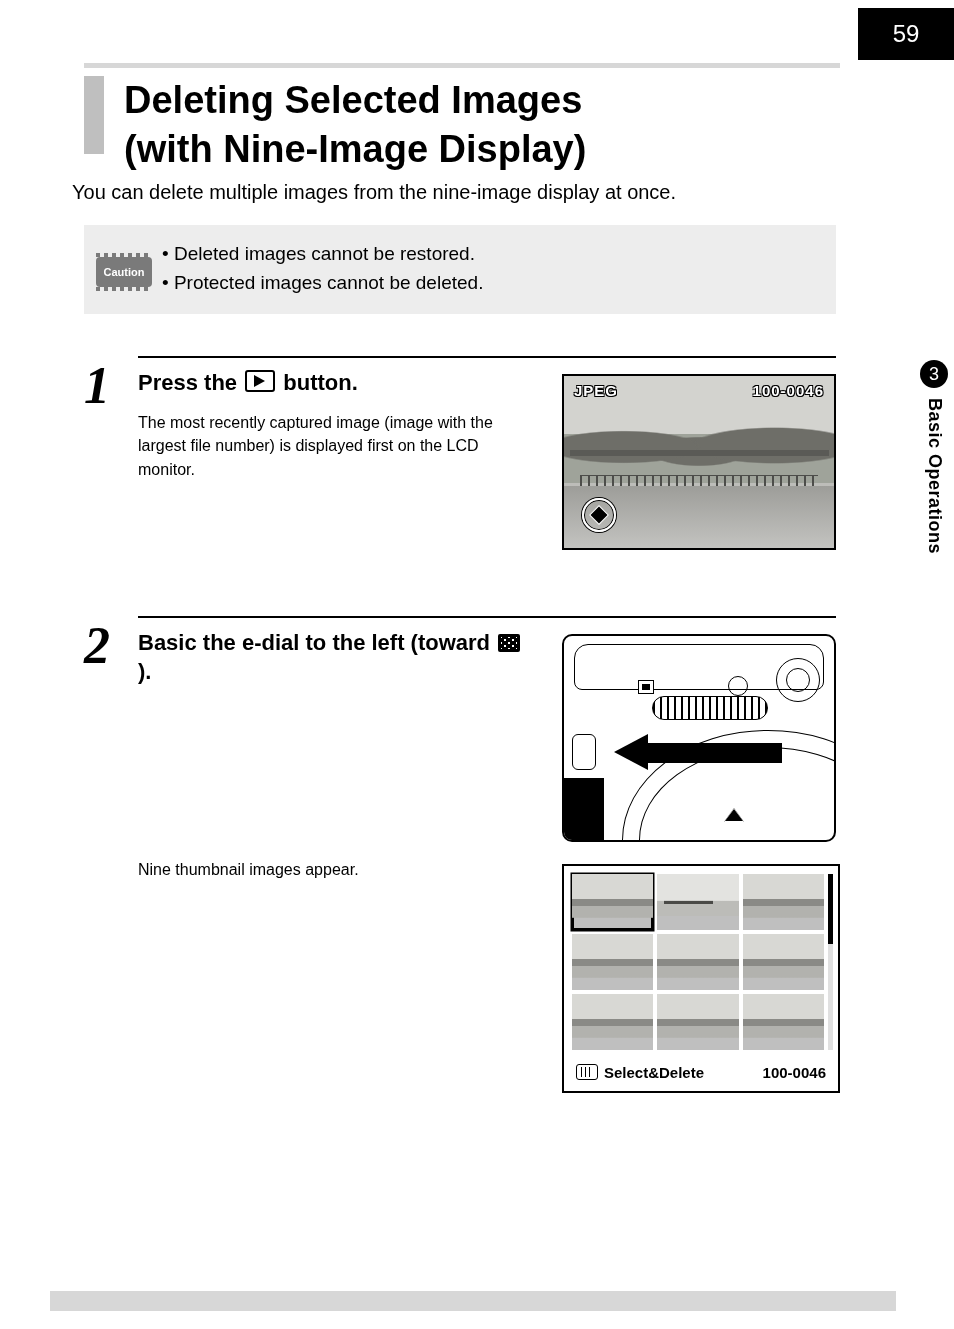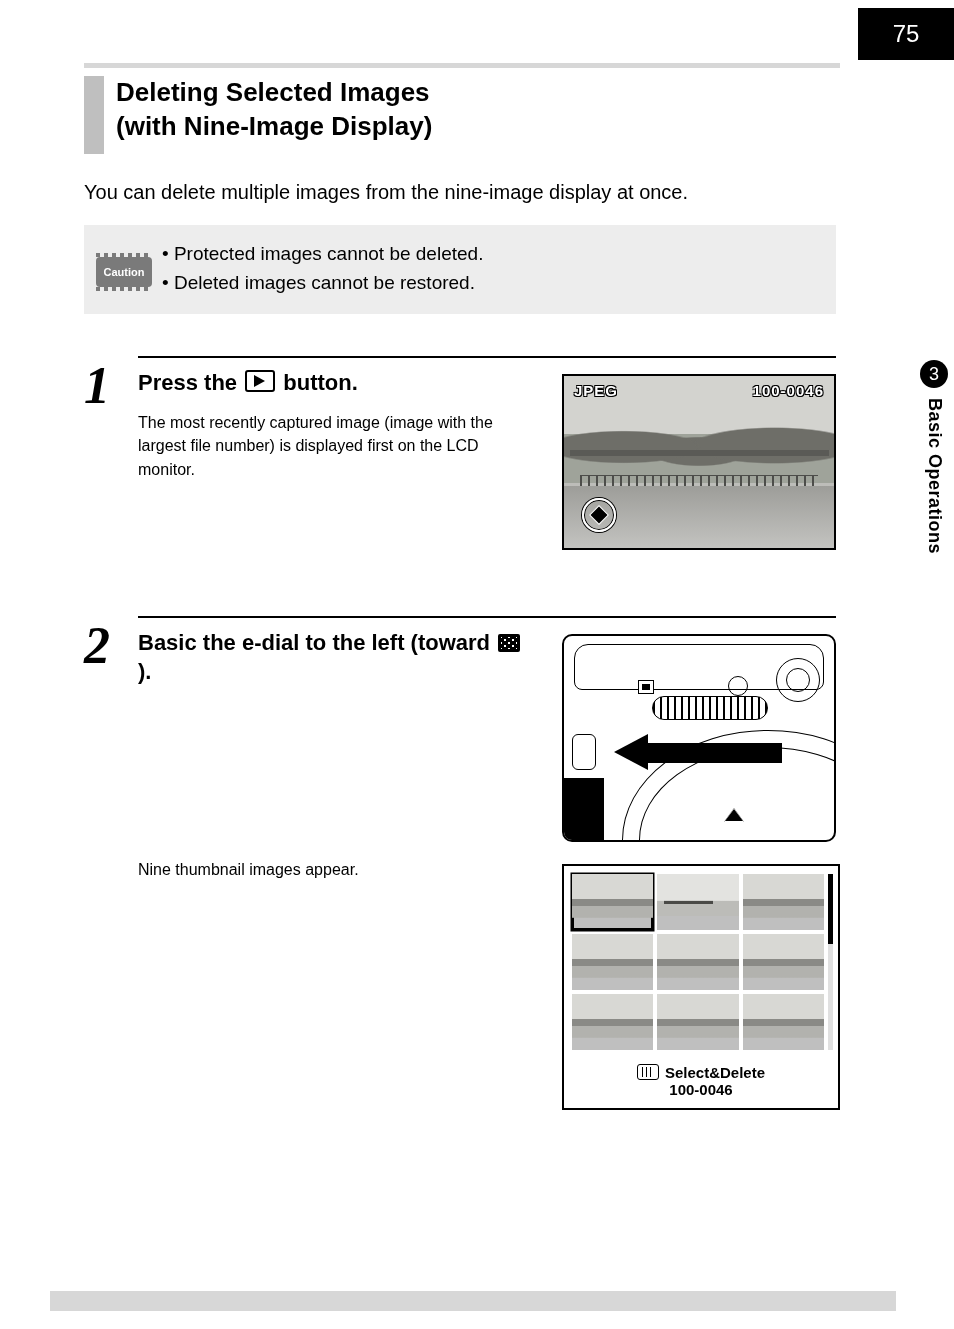--- a/index.html
+++ b/index.html
@@ -30,28 +30,28 @@
     position: absolute;
     top: 76px; left: 84px;
     display: flex;
   }
   .title-stub {
     width: 20px; height: 78px;
     background: #bfbfbf;
     flex: 0 0 auto;
   }
   .title-text {
-    font-size: 26px;
+    font-size: 38px;
     font-weight: bold;
     line-height: 1.3;
-    padding-left: 12px;
+    padding-left: 20px;
   }
   .intro {
     position: absolute;
-    top: 181px; left: 84px;
+    top: 181px; left: 72px;
     font-size: 20px;
     width: 750px;
   }
   .caution-box {
     position: absolute;
     top: 225px; left: 84px;
     width: 752px;
     background: #ededed;
     padding: 14px 18px 16px 78px;
   }
@@ -251,22 +251,22 @@
      linear-gradient(#e3e3e0,#e3e3e0) 0 0/100% 48% no-repeat,
      linear-gradient(#4a4a47,#4a4a47) 20% 30%/60% 34% no-repeat,
      linear-gradient(#bcbcb8,#bcbcb8) 0 62%/100% 38% no-repeat;
   }
   .thumb-grid .cell.selected{box-shadow: inset 0 0 0 2px #000, 0 0 0 1.5px #000;}
   .thumb-grid .scroll{position:absolute; top:8px; right:5px; bottom:8px; width:5px;
     background:#e0e0e0;}
   .thumb-grid .scroll::before{content:""; position:absolute; top:0; left:0; right:0; height:40%;
     background:#000;}
   .thumb-footer{
-    display:flex; align-items:center; justify-content:space-between;
-    padding:6px 12px 10px 12px; font-size:15px; font-weight:bold;flex-direction:column;
+    display:flex; justify-content:space-between;
+    padding:6px 12px 10px 12px; font-size:15px; font-weight:bold;
   }
   .thumb-footer .left{display:flex; align-items:center; gap:6px;}
   .trash-icon{
     width:22px; height:16px; border:1.5px solid #000; border-radius:3px;
     position:relative; display:inline-block;
   }
   .trash-icon::before{content:""; position:absolute; inset:2px 4px;
     background:repeating-linear-gradient(90deg,#000 0 1.2px, transparent 1.2px 4px);}
   .side-tab{
     position:absolute; right:0; top:360px;
@@ -285,38 +285,38 @@
     letter-spacing:0.5px;
   }
   .bottom-bar{
     position:absolute; left:50px; bottom:18px; width:846px; height:20px;
     background:#d7d7d7;
   }
 </style>
 </head>
 <body>
 
-<div class="page-number-box">75</div>
+<div class="page-number-box">59</div>
 <div class="top-gray-bar"></div>
 
 <div class="title-block">
   <div class="title-stub"></div>
   <div class="title-text">
     <div>Deleting Selected Images</div>
     <div>(with Nine-Image Display)</div>
   </div>
 </div>
 
 <div class="intro">You can delete multiple images from the nine-image display at once.</div>
 
 <div class="caution-box">
   <div class="caution-badge">Caution</div>
   <ul class="caution-list">
+    <li>Deleted images cannot be restored.</li>
     <li>Protected images cannot be deleted.</li>
-    <li>Deleted images cannot be restored.</li>
   </ul>
 </div>
 
 <div class="step" style="top:356px;">
   <div class="step-rule"></div>
   <div class="step-row">
     <div class="step-num">1</div>
     <div class="step-body">
       <div class="step-heading">
         <span>Press the </span>

